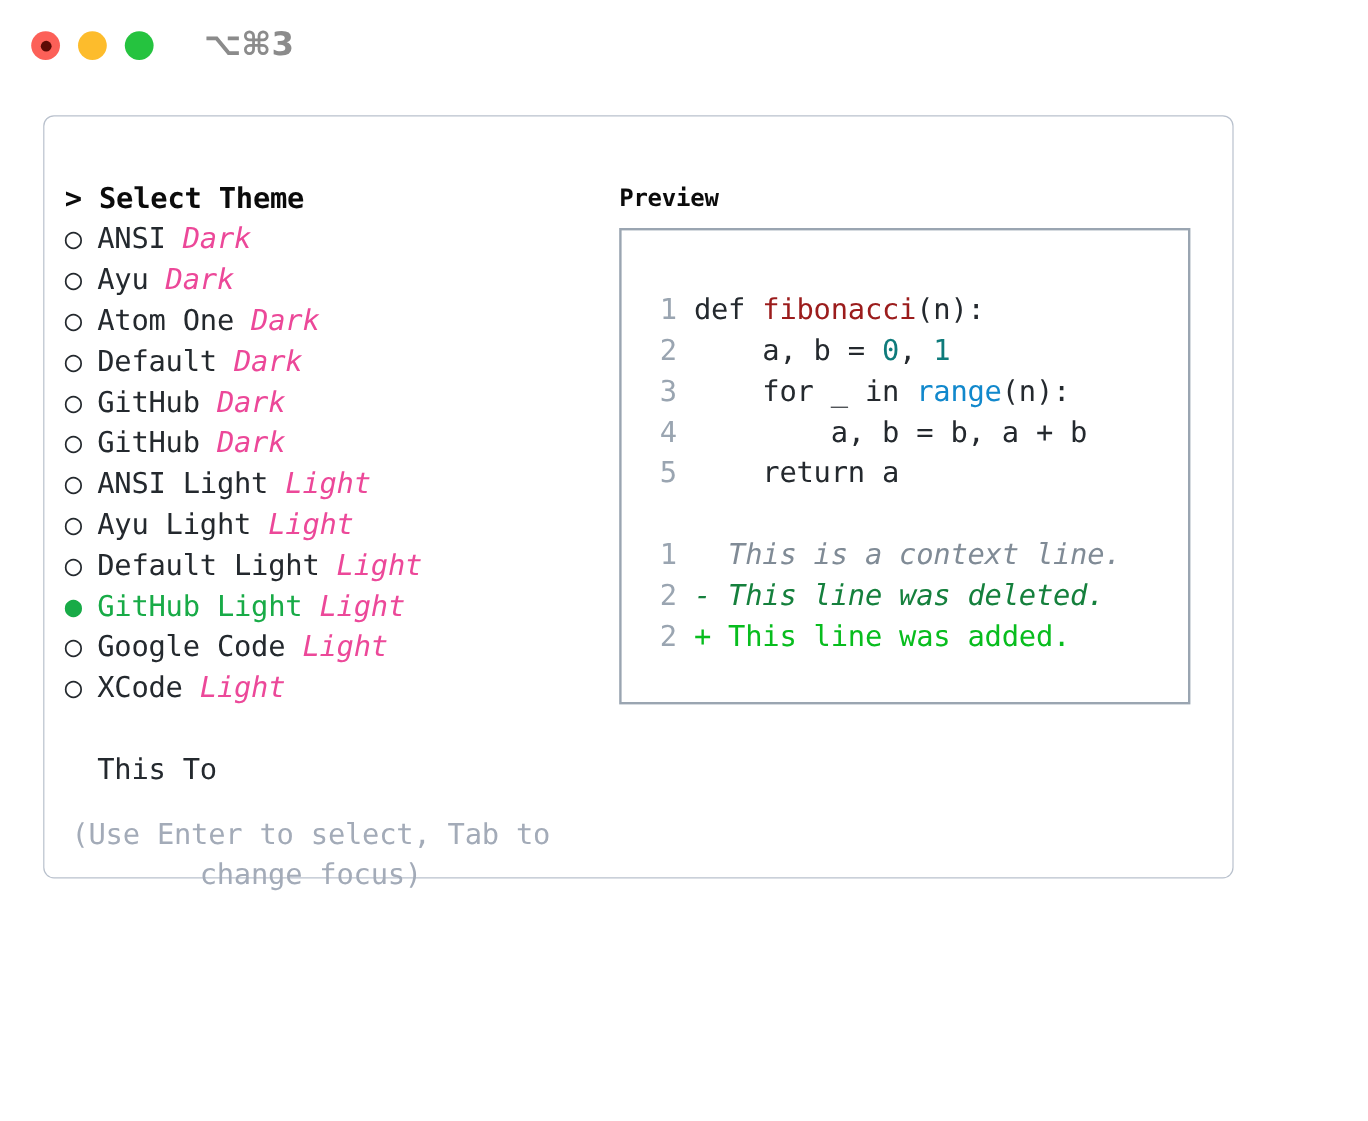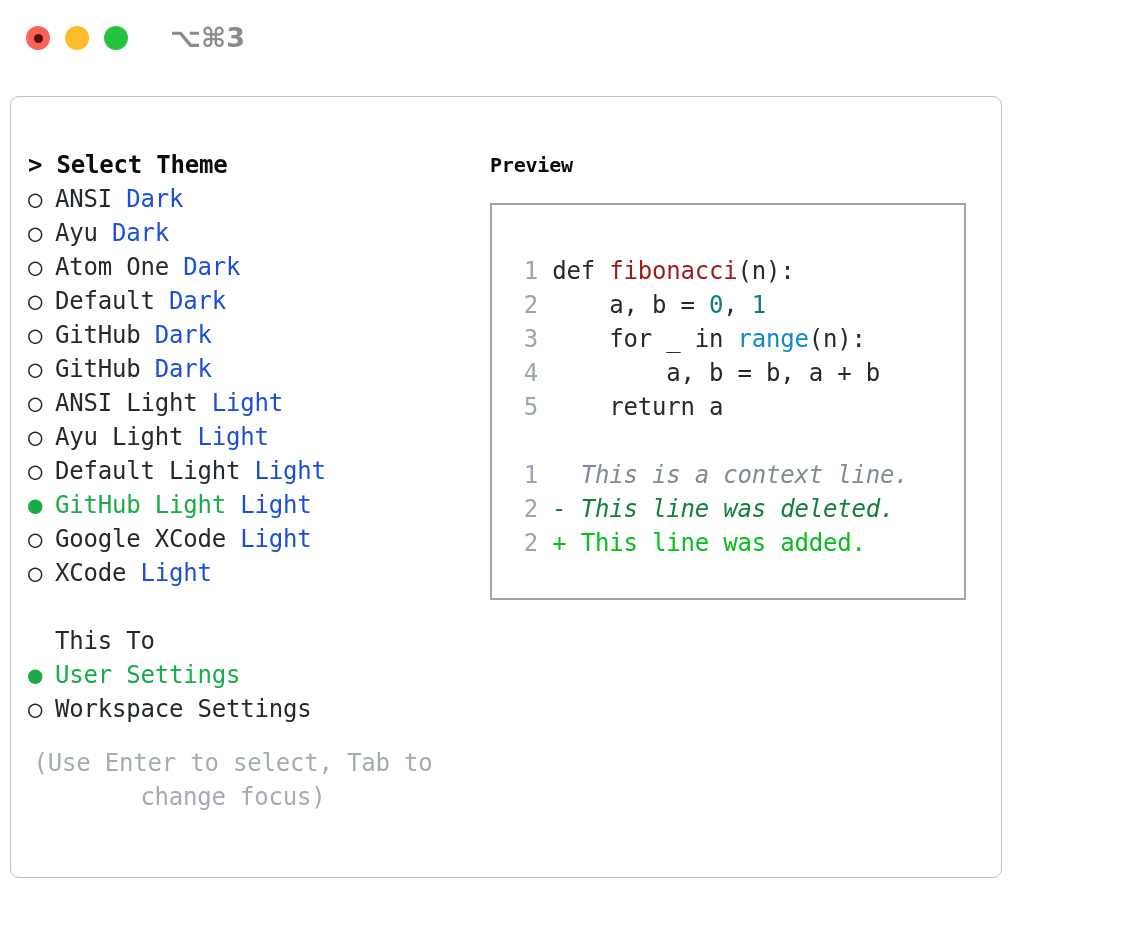--- a/index.html
+++ b/index.html
@@ -68,24 +68,24 @@
     font-size: 27px;
     font-weight: 600;
     color: #8b8b8b;
     letter-spacing: 0px;
     white-space: nowrap;
   }
 
   
   .panel {
     position: absolute;
-    left: 10px;
+    left: 36px;
     top: 96px;
     width: 992px;
-    height: 782px;
+    height: 636px;
     border: 1.5px solid #b9c1cd;
     border-radius: 9px;
     box-sizing: border-box;
     background: #ffffff;
     padding-left: 10px;
   }
 
   .panel-inner {
     position: absolute;
     left: 0; top: 0;
@@ -118,21 +118,21 @@
     color: #24292e;
   }
   .theme-row .marker {
     display: inline-block;
     width: 27px;
     color: #24292e;
   }
   .theme-row.selected .marker { color: #18ab47; }
   .theme-row.selected .name   { color: #18ab47; }
   .theme-row .name { color: #24292e; }
-  .theme-row .kind { color: #1d4ed8; }
+  .theme-row .kind { color: #ec4899; font-style: italic; }
 
   .section-gap { height: 34px; }
 
   .apply-header {
     font-size: 24px;
     line-height: 34px;
     white-space: pre;
     color: #24292e;
     letter-spacing: -0.2px;
     padding-left: 27px;
@@ -156,21 +156,21 @@
     width: 500px;
   }
   .preview-title {
     font-size: 20px;
     font-weight: bold;
     color: #0b0b0b;
     line-height: 34px;
     letter-spacing: -0.2px;
   }
   .preview-box {
-    margin-top: 21px;
+    margin-top: 8px;
     width: 476px;
     height: 397px;
     border: 2px solid #9aa5b1;
     box-sizing: border-box;
     background: #ffffff;
     position: relative;
   }
   .code {
     position: absolute;
     left: 20px;
@@ -218,31 +218,27 @@
             <div class="theme-row"><span class="marker">○</span><span class="name">ANSI</span><span class="kind"> Dark</span></div>
             <div class="theme-row"><span class="marker">○</span><span class="name">Ayu</span><span class="kind"> Dark</span></div>
             <div class="theme-row"><span class="marker">○</span><span class="name">Atom One</span><span class="kind"> Dark</span></div>
             <div class="theme-row"><span class="marker">○</span><span class="name">Default</span><span class="kind"> Dark</span></div>
             <div class="theme-row"><span class="marker">○</span><span class="name">GitHub</span><span class="kind"> Dark</span></div>
             <div class="theme-row"><span class="marker">○</span><span class="name">GitHub</span><span class="kind"> Dark</span></div>
             <div class="theme-row"><span class="marker">○</span><span class="name">ANSI Light</span><span class="kind"> Light</span></div>
             <div class="theme-row"><span class="marker">○</span><span class="name">Ayu Light</span><span class="kind"> Light</span></div>
             <div class="theme-row"><span class="marker">○</span><span class="name">Default Light</span><span class="kind"> Light</span></div>
             <div class="theme-row selected"><span class="marker">●</span><span class="name">GitHub Light</span><span class="kind"> Light</span></div>
-            <div class="theme-row"><span class="marker">○</span><span class="name">Google XCode</span><span class="kind"> Light</span></div>
+            <div class="theme-row"><span class="marker">○</span><span class="name">Google Code</span><span class="kind"> Light</span></div>
             <div class="theme-row"><span class="marker">○</span><span class="name">XCode</span><span class="kind"> Light</span></div>
           </div>
 
         <div class="section-gap"></div>
 
         <div class="apply-header">This To</div>
-        <div id="apply-items">
-            <div class="theme-row selected"><span class="marker">●</span><span class="name">User Settings</span></div>
-            <div class="theme-row"><span class="marker">○</span><span class="name">Workspace Settings</span></div>
-          </div>
 
         <div class="hint">(Use Enter to select, Tab to change focus)</div>
       </div>
 
       <div class="right-col">
         <div class="preview-title">Preview</div>
         <div class="preview-box">
           <div class="code" id="code-block"><div><span class="ln">1</span> <span class="tok-plain">def </span><span class="tok-fn">fibonacci</span><span class="tok-plain">(n):</span></div><div><span class="ln">2</span> <span class="tok-plain">    a, b = </span><span class="tok-num">0</span><span class="tok-plain">, </span><span class="tok-num">1</span></div><div><span class="ln">3</span> <span class="tok-plain">    for _ in </span><span class="tok-call">range</span><span class="tok-plain">(n):</span></div><div><span class="ln">4</span> <span class="tok-plain">        a, b = b, a + b</span></div><div><span class="ln">5</span> <span class="tok-plain">    return a</span></div><div class="blank-line"></div><div><span class="ln">1</span><span class="tok-ctx">   This is a context line.</span></div><div><span class="ln">2</span><span class="tok-del"> - This line was deleted.</span></div><div><span class="ln">2</span><span class="tok-add"> + This line was added.</span></div></div>
         </div>
       </div>

